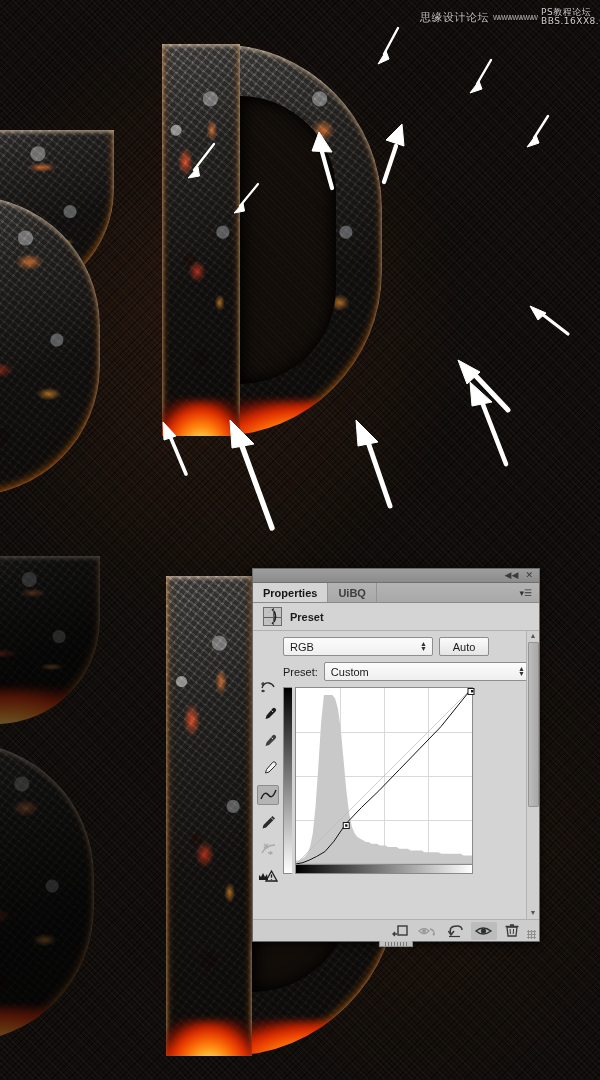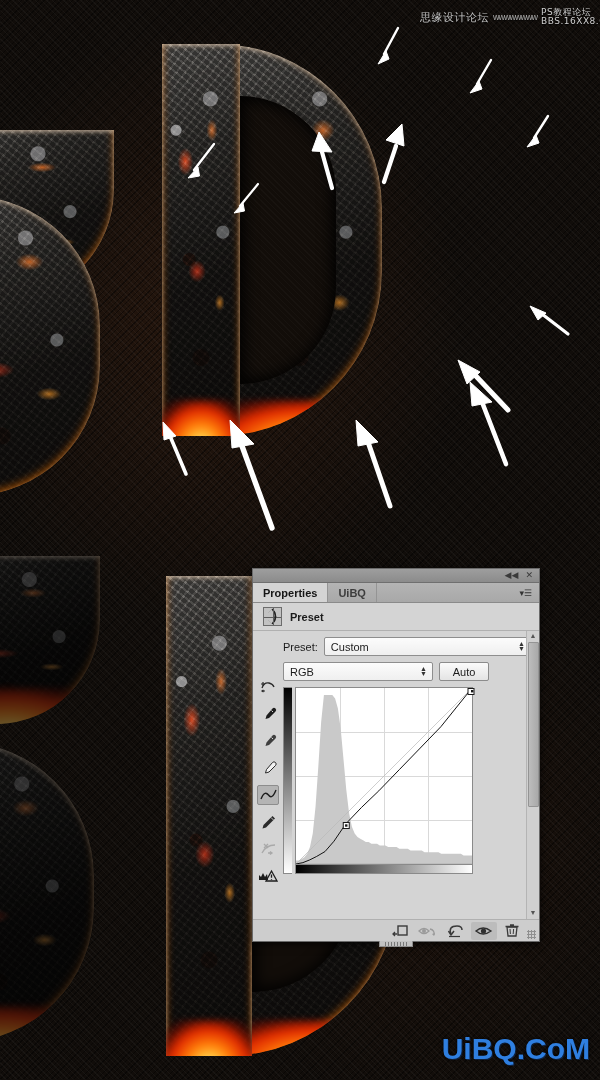--- a/index.html
+++ b/index.html
@@ -420,21 +420,20 @@
   </div>
 
   <div id="wm-top">
     <span class="cn">思缘设计论坛</span>
     <span class="dots">wwwwwwww</span>
     <span class="stack">
       <b>PS教程论坛</b>
       <b>BBS.16XX8.COM</b>
     </span>
   </div>
-  <div id="wm-bottom">UiBQ.CoM</div>
 </div>
 
 <div id="ps-panel">
 
   <div class="titlebar">
     <span class="tb-btn">◀◀</span>
     <span class="tb-btn">✕</span>
   </div>
 
   <div class="tabrow">
@@ -502,33 +501,33 @@
             <path d="M1 11 l0-5 2 2 2-4 2 4 2-3 1 6z" fill="#1c1c1c"></path>
             <path d="M13.5 2 L19 12 L8 12z" fill="none" stroke="#1c1c1c" stroke-width="1.3"></path>
             <path d="M13.5 5.5 l0 3.2 M13.5 10.2 l0 .8" stroke="#1c1c1c" stroke-width="1.3"></path>
           </svg>
       </div>
     </div>
 
     <div class="content">
 
       <div class="row">
+        <div class="select" id="channel-select">
+          <span>RGB</span>
+          <span class="spin">▲<br>▼</span>
+        </div>
+        <div class="auto-btn">Auto</div>
+      </div>
+
+      <div class="row">
         <span class="lbl">Preset:</span>
         <div class="select" id="preset-select">
           <span>Custom</span>
           <span class="spin">▲<br>▼</span>
         </div>
-      </div>
-
-      <div class="row">
-        <div class="select" id="channel-select">
-          <span>RGB</span>
-          <span class="spin">▲<br>▼</span>
-        </div>
-        <div class="auto-btn">Auto</div>
       </div>
 
       <div class="graph-wrap">
         <div class="vgrad"></div>
         <div class="graph-outer">
           <div class="graph">
             <div class="grid">
               <span class="v" style="left:25%"></span>
               <span class="v" style="left:50%"></span>
               <span class="v" style="left:75%"></span>

